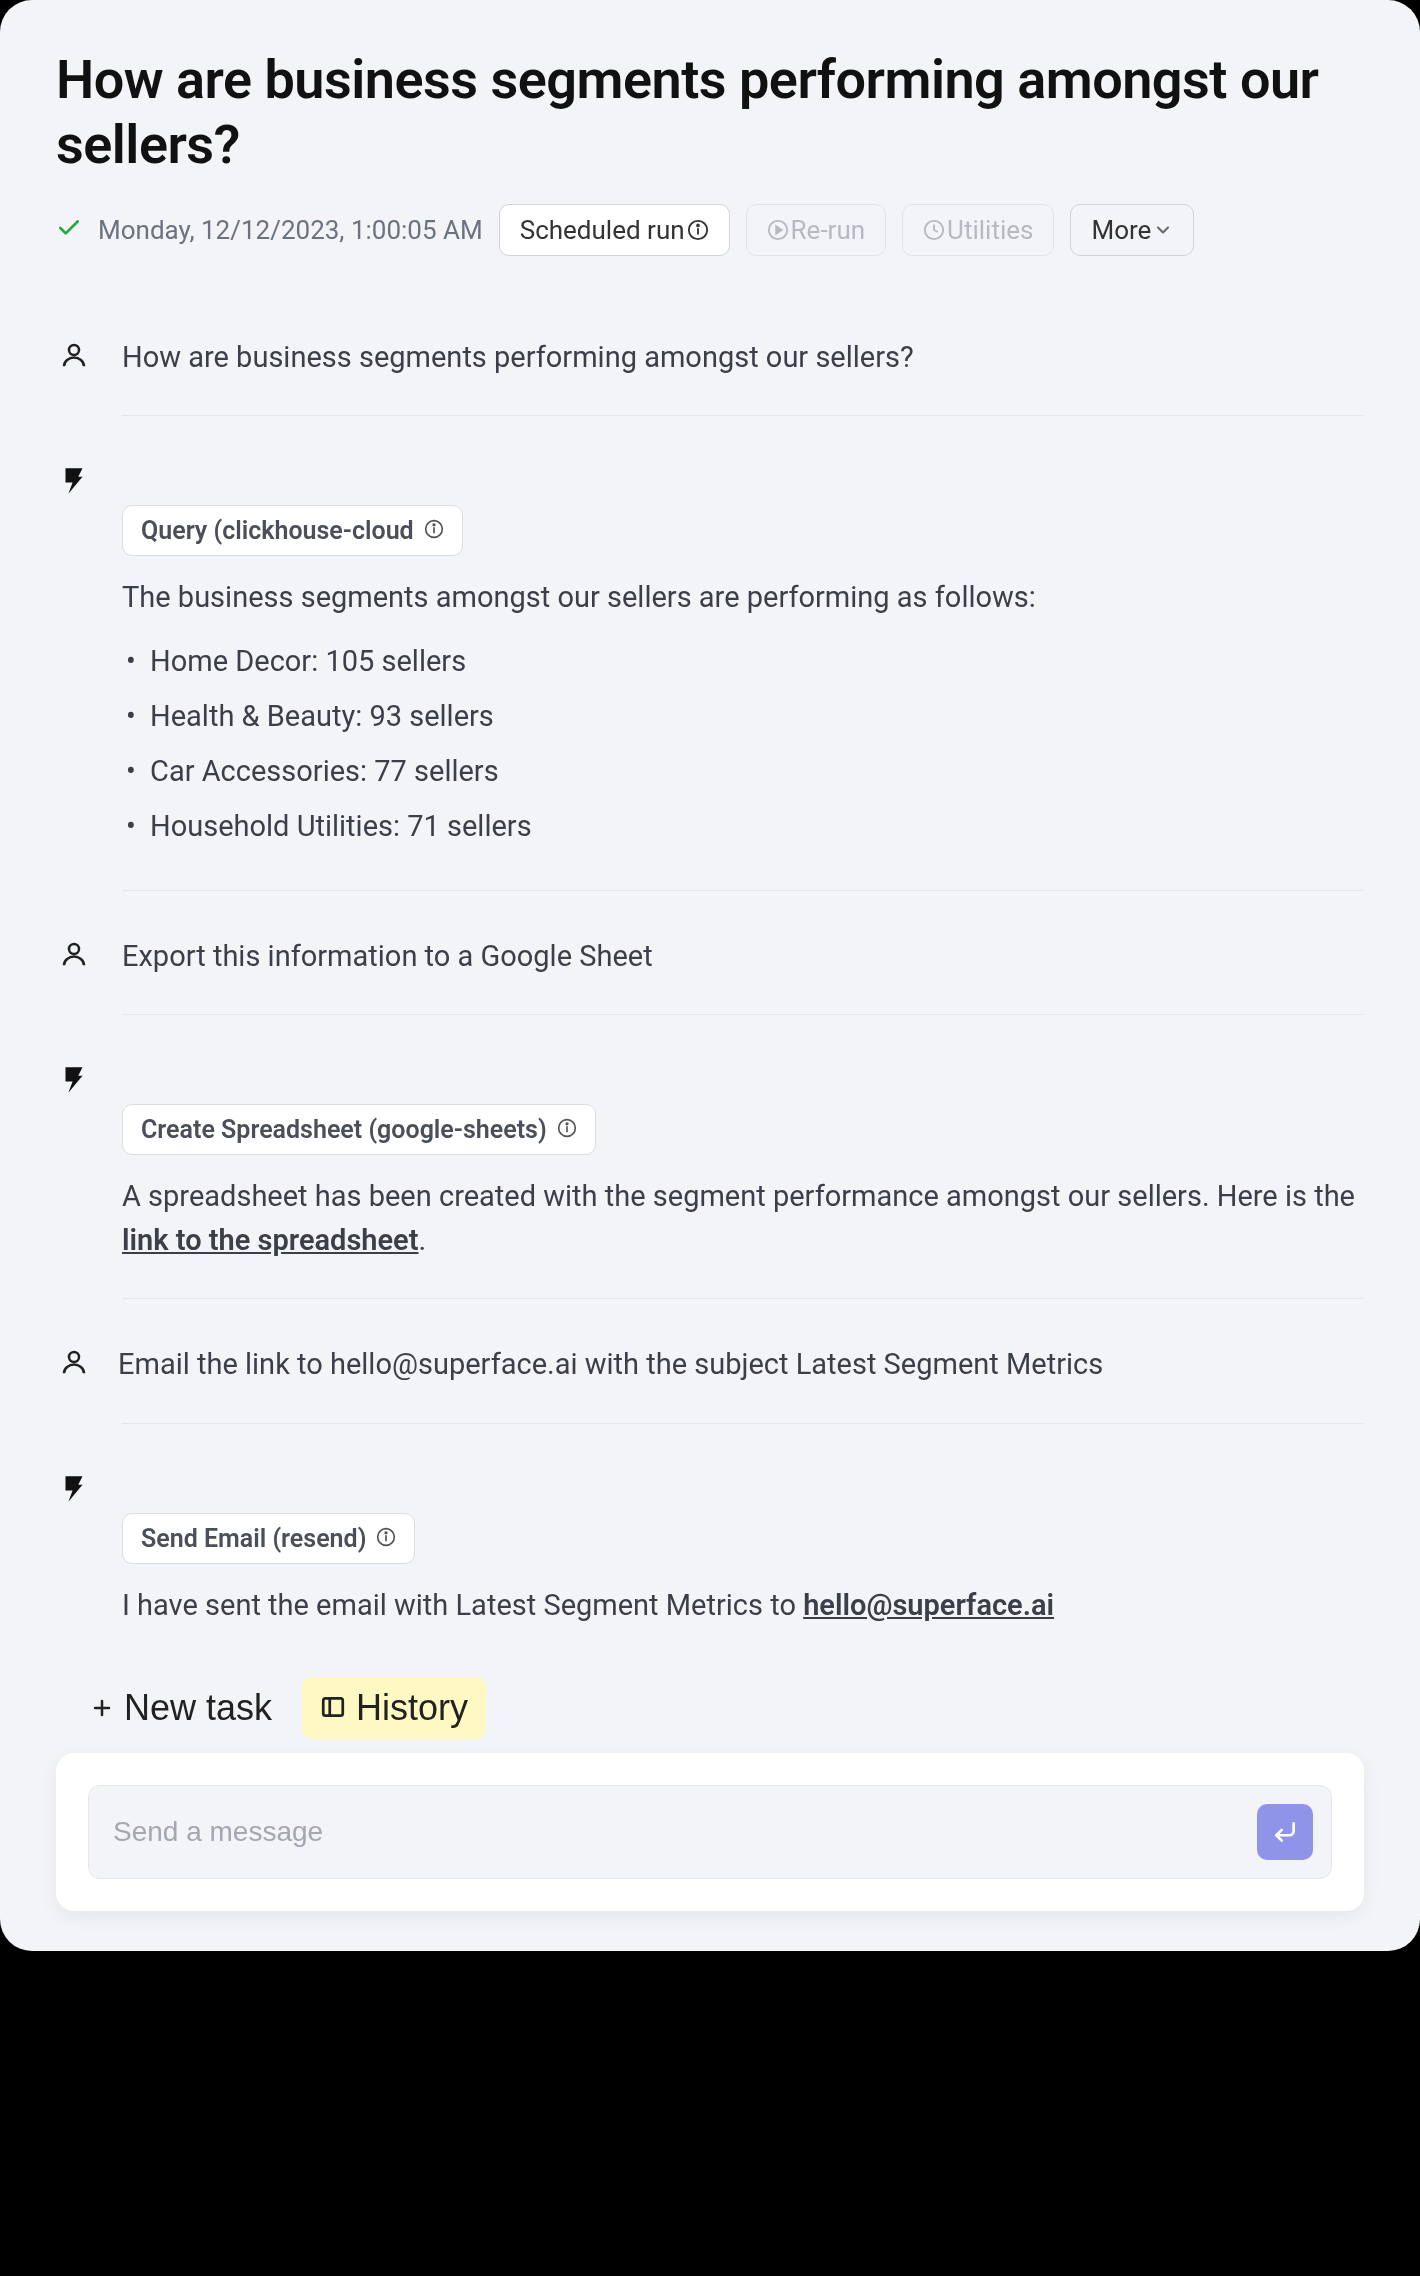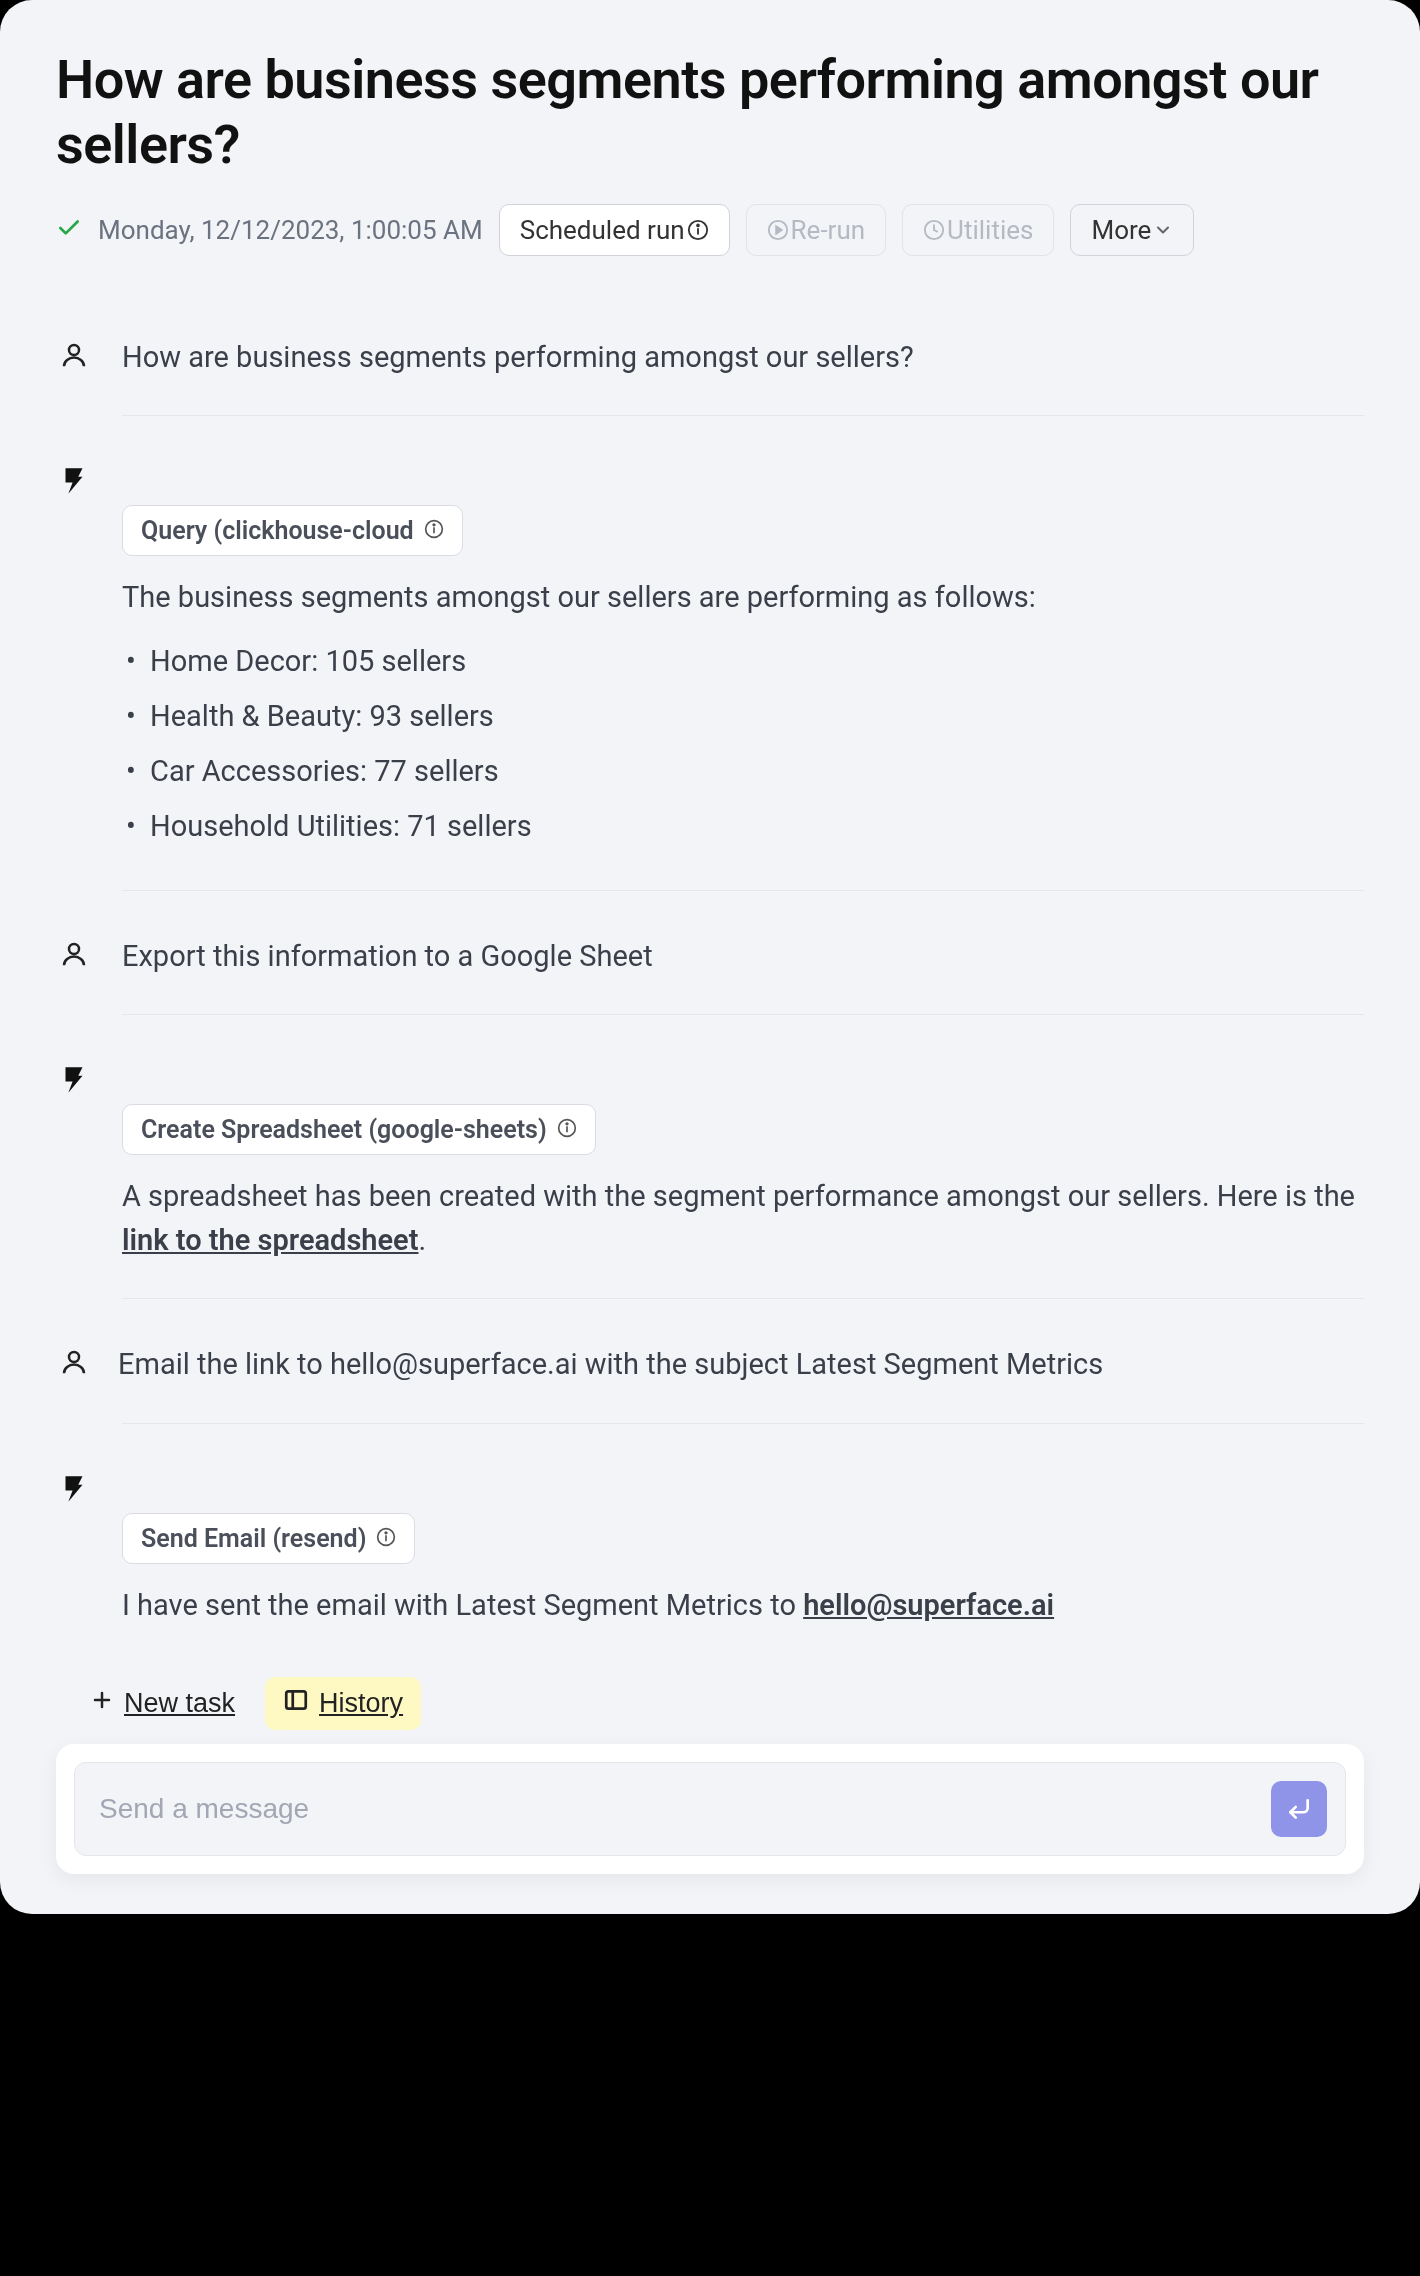--- a/index.html
+++ b/index.html
@@ -139,35 +139,34 @@
       margin-top: 40px;
       margin-bottom: 14px;
       padding-left: 16px;
     }
     .tab-btn {
       display: inline-flex;
       align-items: center;
       gap: 10px;
       padding: 10px 18px;
       border-radius: 10px;
-      font-size: 27px;
+      font-size: 36px;
       font-weight: 500;
       color: #222;
       border: none;
       background: transparent;
       cursor: pointer;
-      text-decoration: underline;
     }
     .tab-btn.active {
       background: #fef9c3;
     }
     .composer {
       background: #fff;
       border-radius: 18px;
-      padding: 18px;
+      padding: 32px;
       box-shadow: 0 6px 20px rgba(0,0,0,0.06);
     }
     .composer-inner {
       background: #f3f4f7;
       border: 1.5px solid #e4e6eb;
       border-radius: 12px;
       display: flex;
       align-items: center;
       padding: 18px 18px 18px 24px;
       gap: 14px;

